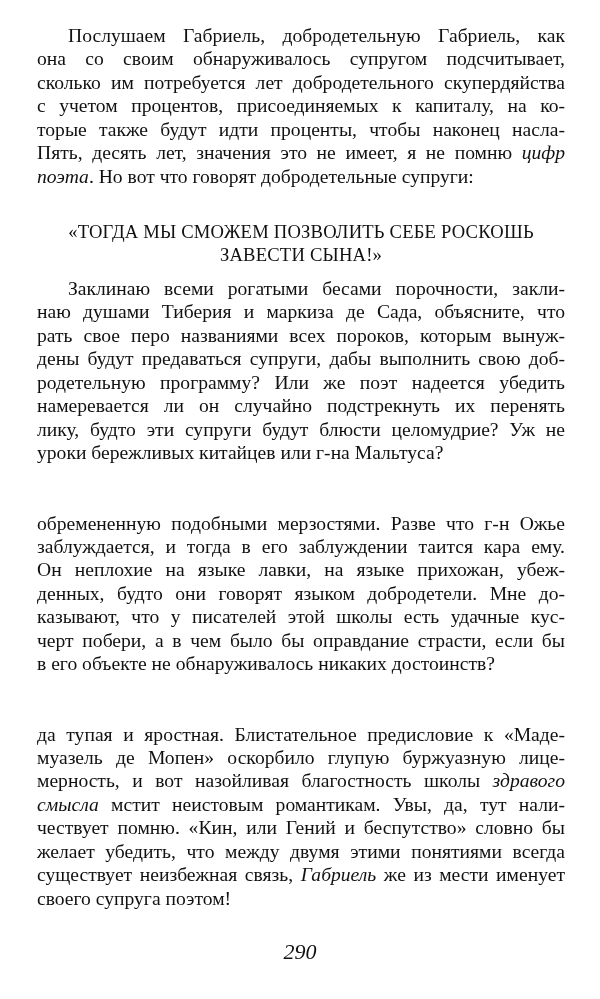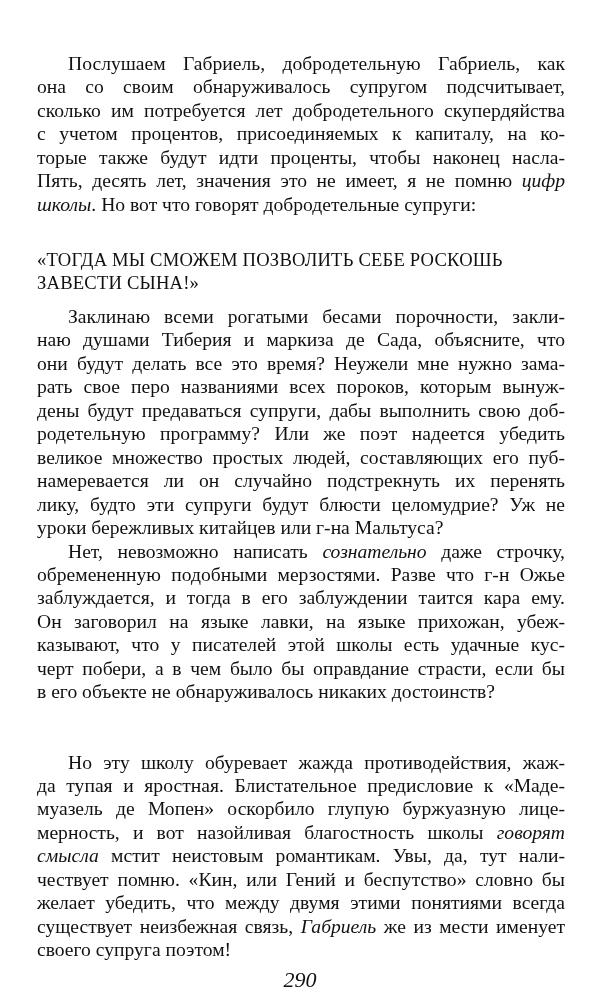--- a/index.html
+++ b/index.html
@@ -1,78 +1,75 @@
 <!DOCTYPE html>
 <html><head>
 <meta charset="utf-8">
 <style>
   html, body { margin:0; padding:0; background:#ffffff; }
   body { width:600px; height:999px; position:relative; overflow:hidden;
          font-family:"Liberation Serif", "DejaVu Serif", serif; color:#111; }
-  .page { position:absolute; left:0; top:0; width:600px; height:774px; background:#fff;margin-top:28px; }
+  .page { position:absolute; left:0; top:0; width:600px; height:774px; background:#fff; }
   .block { position:absolute; left:37px; width:528px; }
   .line { display:block; height:23.45px; line-height:23.45px; font-size:19.6px;
           text-align:justify; text-align-last:justify; white-space:nowrap; overflow:visible; }
   .line.last { text-align-last:left; }
   .line.indent { padding-left:31px; }
   .line > span { white-space:normal; }
   .jl { display:block; text-align:justify; text-align-last:justify; white-space:normal; }
   .jl.last { text-align-last:left; }
   em, i { font-style:italic; }
-  .heading { position:absolute; left:37px; width:528px; }
+  .heading { position:absolute; left:37px; width:528px; text-align:center; }
   .heading .hl { display:block; height:22.5px; line-height:22.5px; font-size:18.6px; letter-spacing:0.2px; }
   .pagenum { position:absolute; left:0; width:600px; top:940px; text-align:center;
              font-size:22px; font-style:italic; line-height:24px; }
 </style>
 </head>
 <body>
 
 <div class="page">
 
   <div class="block" id="p1" style="top:24px;">
       <span class="line jl indent"><span>Послушаем Габриель, добродетельную Габриель, как</span></span>
       <span class="line jl"><span>она со своим обнаруживалось супругом подсчитывает,</span></span>
       <span class="line jl"><span>сколько им потребуется лет добродетельного скупердяйства</span></span>
       <span class="line jl"><span>с учетом процентов, присоединяемых к капиталу, на ко-</span></span>
       <span class="line jl"><span>торые также будут идти проценты, чтобы наконец насла-</span></span>
       <span class="line jl"><span>Пять, десять лет, значения это не имеет, я не помню </span><i>цифр</i></span>
-      <span class="line jl last"><i>школы</i><span>. Но вот что говорят добродетельные супруги:</span></span>
+      <span class="line jl last"><i>поэта</i><span>. Но вот что говорят добродетельные супруги:</span></span>
     </div>
 
   <div class="heading" style="top:221px;">
     <span class="hl">«ТОГДА МЫ СМОЖЕМ ПОЗВОЛИТЬ СЕБЕ РОСКОШЬ</span>
     <span class="hl">ЗАВЕСТИ СЫНА!»</span>
   </div>
 
   <div class="block" id="p2" style="top:277px;">
       <span class="line jl indent"><span>Заклинаю всеми рогатыми бесами порочности, закли-</span></span>
       <span class="line jl"><span>наю душами Тиберия и маркиза де Сада, объясните, что</span></span>
-      <span class="line jl"><span>они будут делать все это время? Неужели мне нужно зама-</span></span>
       <span class="line jl"><span>рать свое перо названиями всех пороков, которым вынуж-</span></span>
       <span class="line jl"><span>дены будут предаваться супруги, дабы выполнить свою доб-</span></span>
       <span class="line jl"><span>родетельную программу? Или же поэт надеется убедить</span></span>
-      <span class="line jl"><span>великое множество простых людей, составляющих его пуб-</span></span>
       <span class="line jl"><span>намеревается ли он случайно подстрекнуть их перенять</span></span>
       <span class="line jl"><span>лику, будто эти супруги будут блюсти целомудрие? Уж не</span></span>
       <span class="line jl last"><span>уроки бережливых китайцев или г-на Мальтуса?</span></span>
     </div>
   <div class="block" id="p3" style="top:511.5px;">
-      <span class="line jl indent"><span>Нет, невозможно написать </span><i>сознательно</i><span> даже строчку,</span></span>
       <span class="line jl"><span>обремененную подобными мерзостями. Разве что г-н Ожье</span></span>
       <span class="line jl"><span>заблуждается, и тогда в его заблуждении таится кара ему.</span></span>
-      <span class="line jl"><span>Он заговорил на языке лавки, на языке прихожан, убеж-</span></span>
+      <span class="line jl"><span>Он неплохие на языке лавки, на языке прихожан, убеж-</span></span>
+      <span class="line jl"><span>денных, будто они говорят языком добродетели. Мне до-</span></span>
       <span class="line jl"><span>казывают, что у писателей этой школы есть удачные кус-</span></span>
       <span class="line jl"><span>черт побери, а в чем было бы оправдание страсти, если бы</span></span>
       <span class="line jl last"><span>в его объекте не обнаруживалось никаких достоинств?</span></span>
     </div>
   <div class="block" id="p4" style="top:722.5px;">
-      <span class="line jl indent"><span>Но эту школу обуревает жажда противодействия, жаж-</span></span>
       <span class="line jl"><span>да тупая и яростная. Блистательное предисловие к «Маде-</span></span>
       <span class="line jl"><span>муазель де Мопен» оскорбило глупую буржуазную лице-</span></span>
-      <span class="line jl"><span>мерность, и вот назойливая благостность школы </span><i>говорят</i></span>
+      <span class="line jl"><span>мерность, и вот назойливая благостность школы </span><i>здравого</i></span>
       <span class="line jl"><i>смысла</i><span> мстит неистовым романтикам. Увы, да, тут нали-</span></span>
       <span class="line jl"><span>чествует помню. «Кин, или Гений и беспутство» словно бы</span></span>
       <span class="line jl"><span>желает убедить, что между двумя этими понятиями всегда</span></span>
       <span class="line jl"><span>существует неизбежная связь, </span><i>Габриель</i><span> же из мести именует</span></span>
       <span class="line jl last"><span>своего супруга поэтом!</span></span>
     </div>
 
   <div class="pagenum">290</div>
 </div>
 

